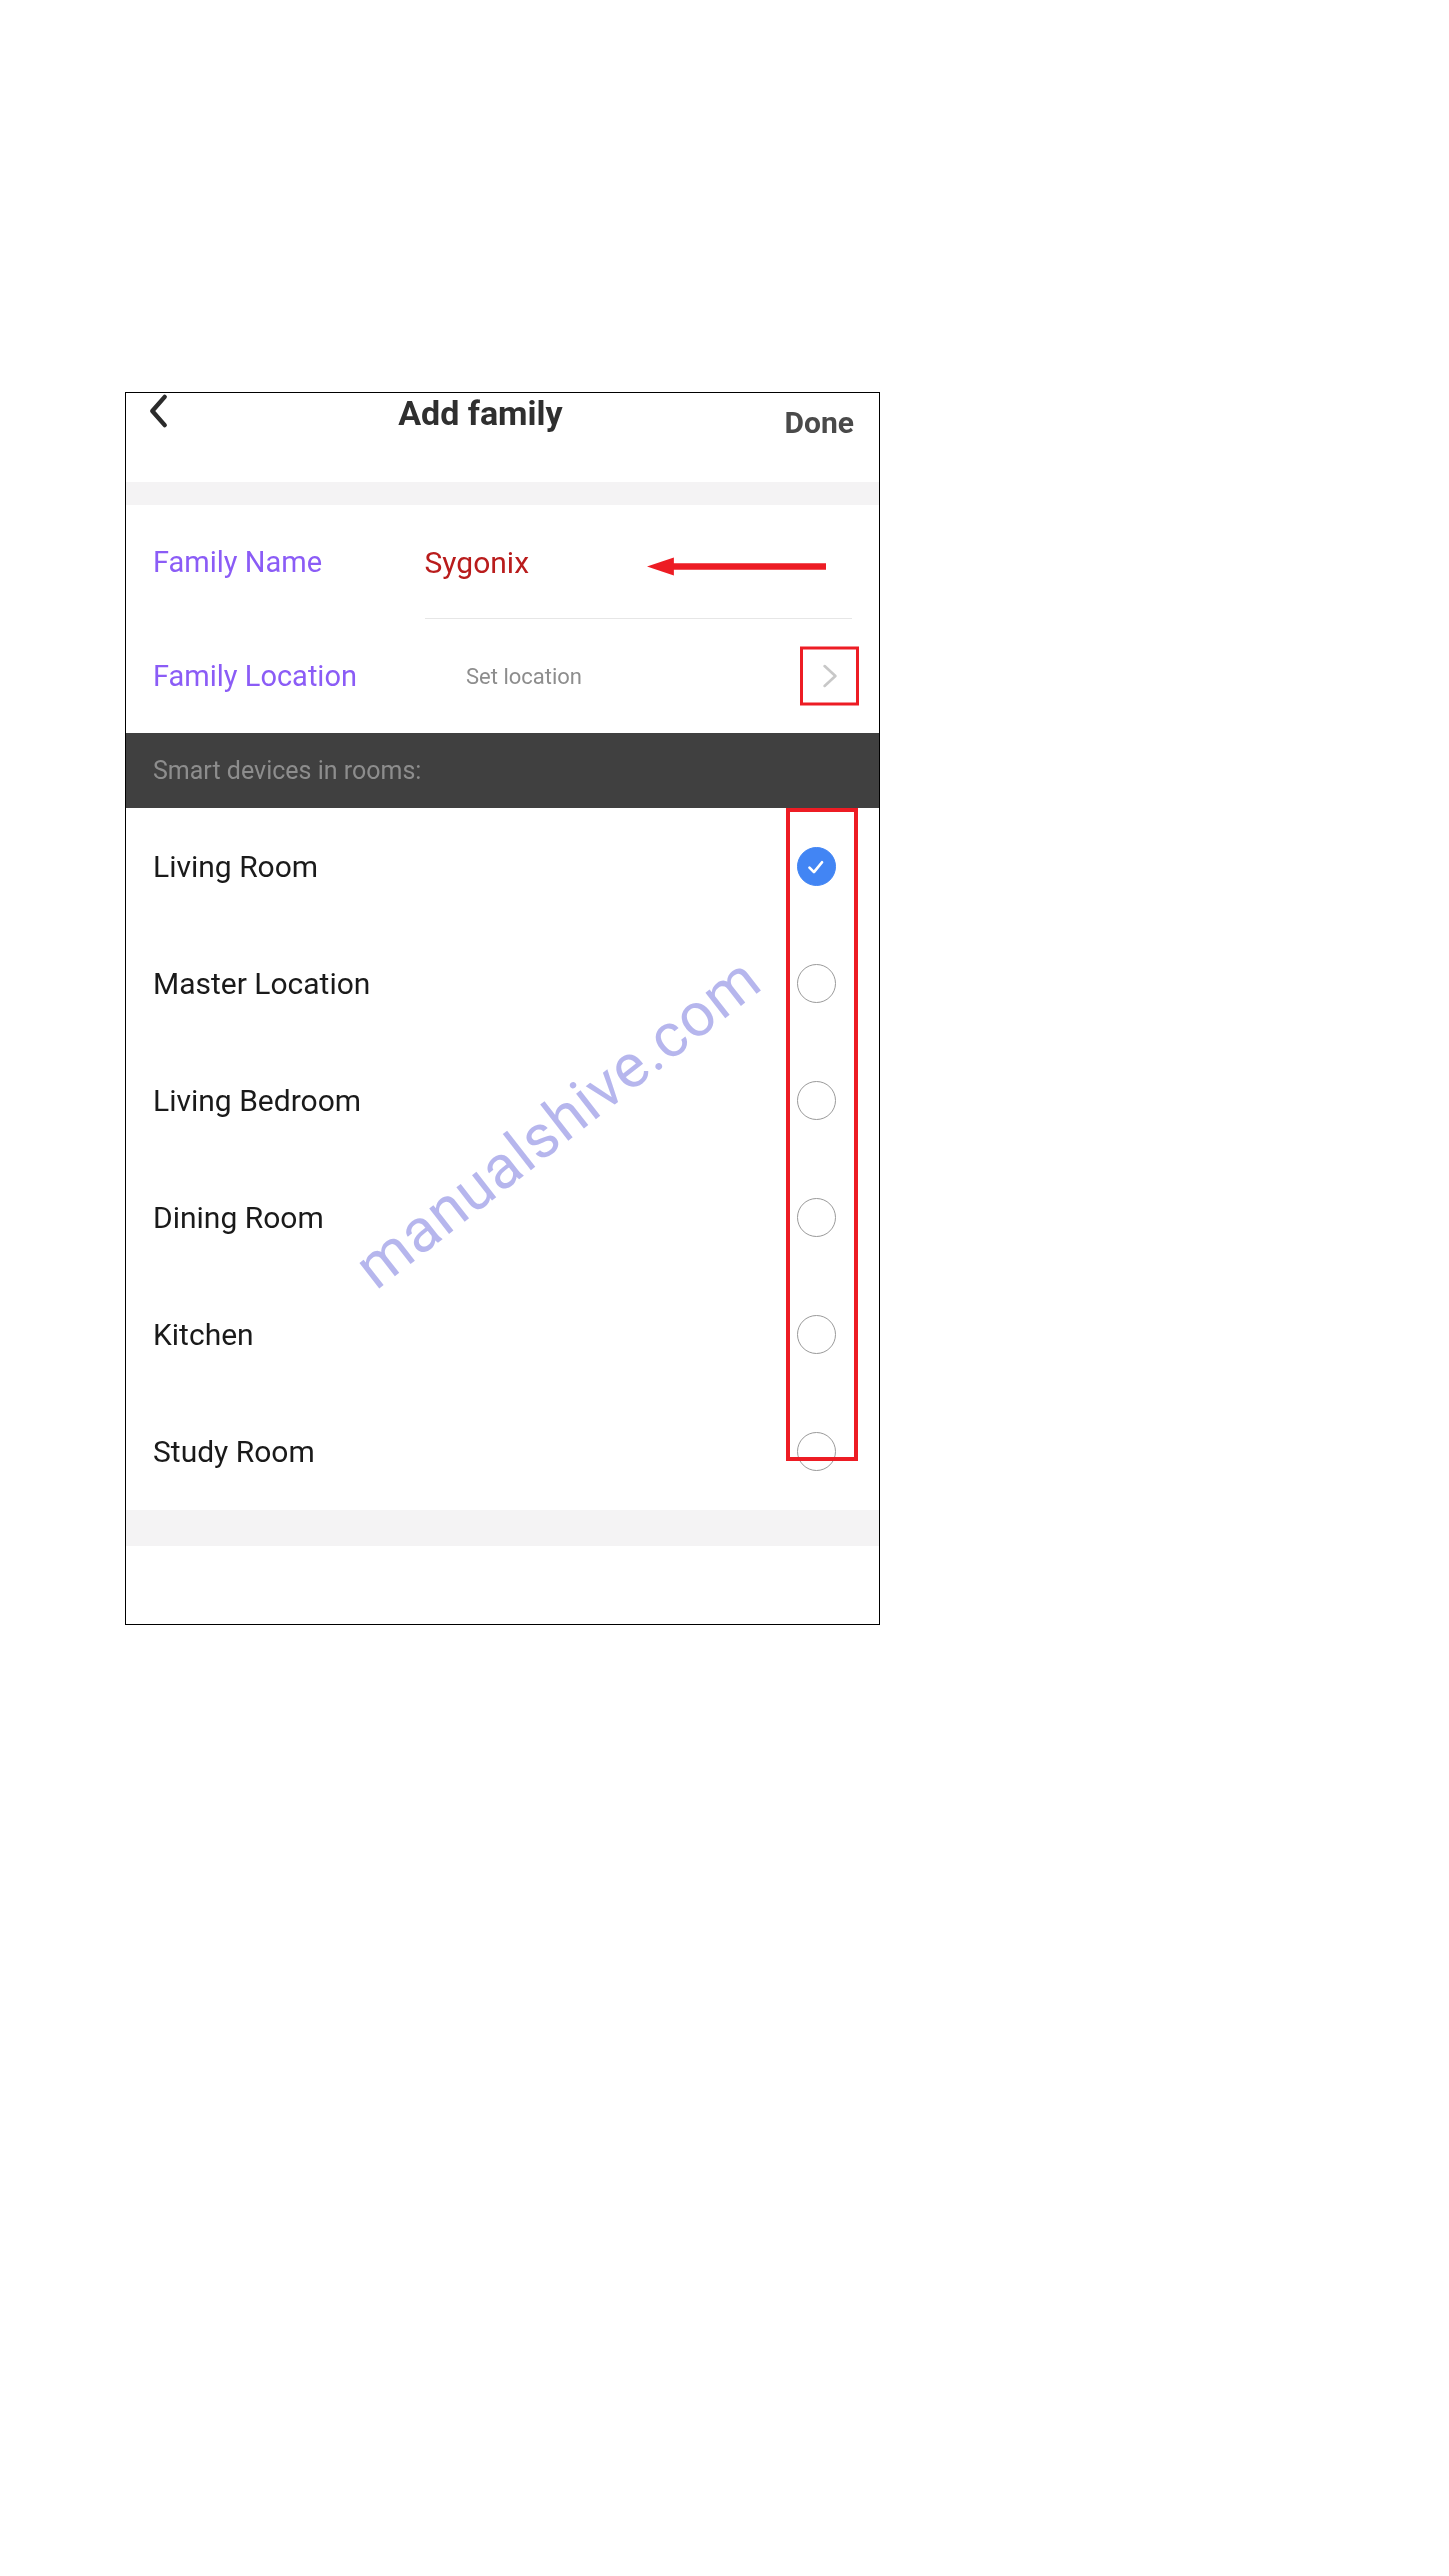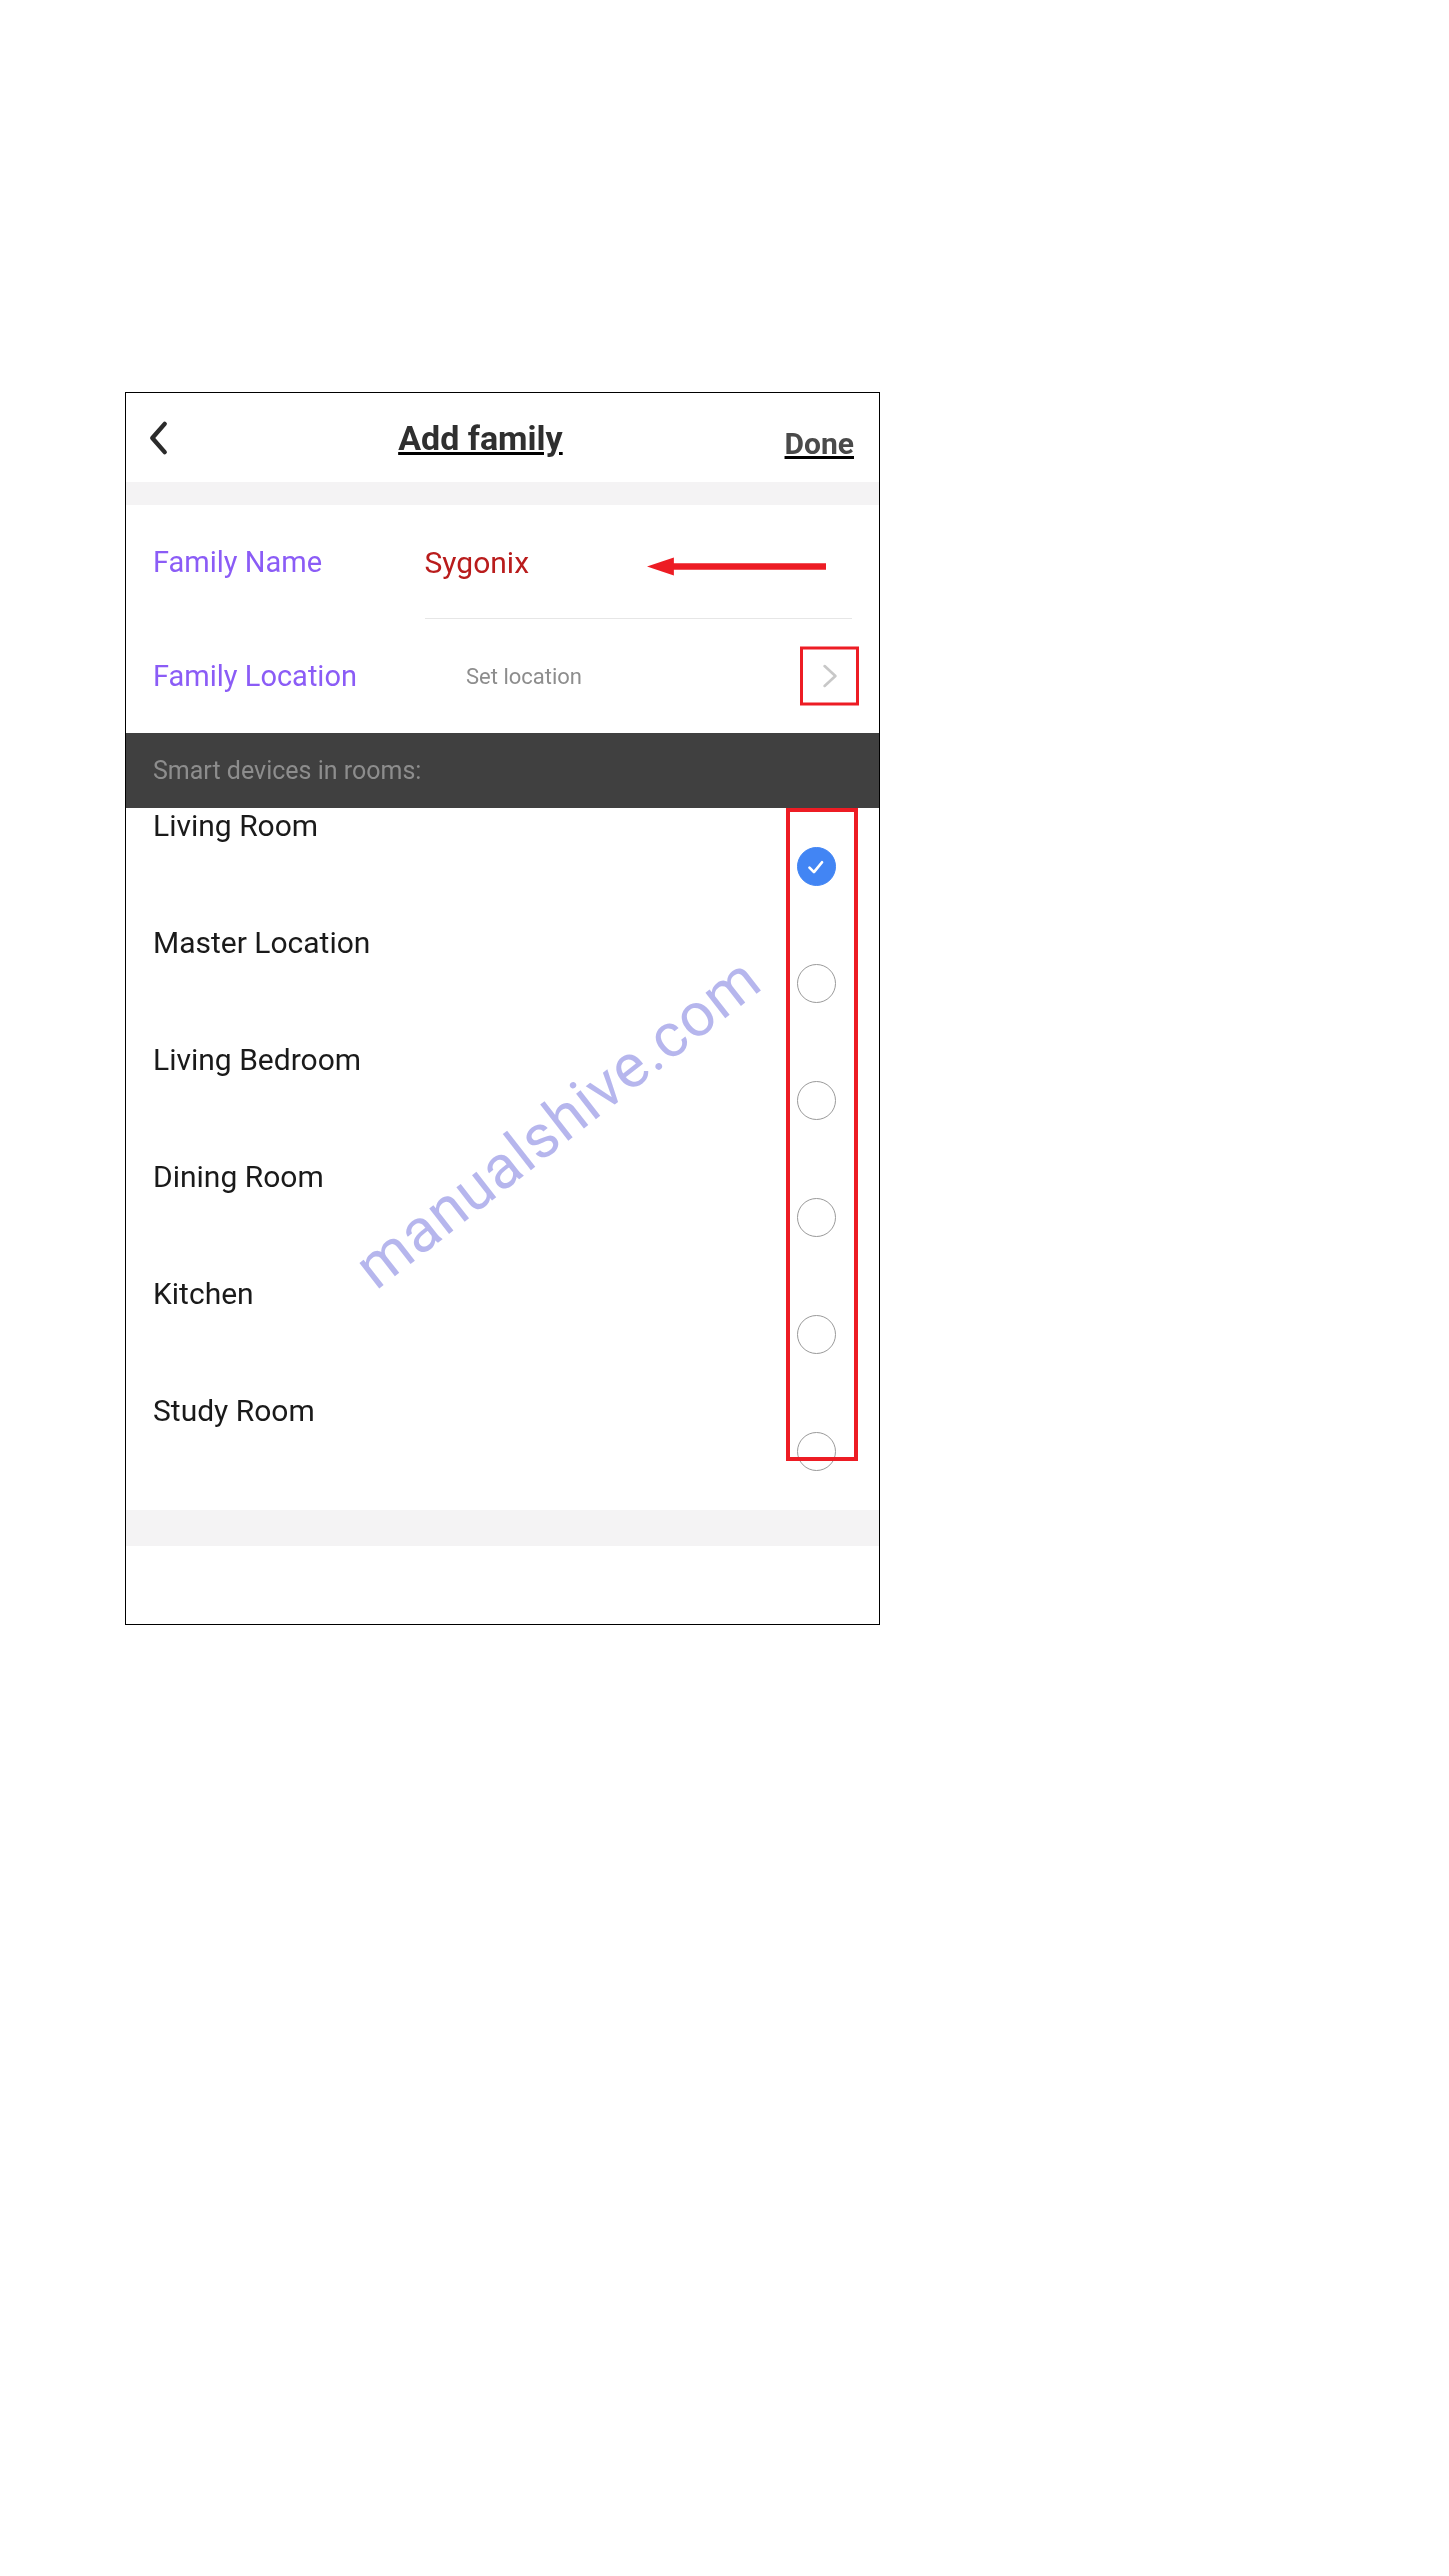--- a/index.html
+++ b/index.html
@@ -19,24 +19,22 @@
     border: 1.8px solid #000;
     background: #ffffff;
     overflow: hidden;
   }
 
   
   .header {
     width: 100%;
     height: 89px;
     display: flex;
-    align-items: center;
     justify-content: space-between;
     padding: 0 25px 0 14.3px;
-    text-decoration: underline;
   }
   .back-icon { width: 36px; height: 36px; display:flex; align-items:center; justify-content:center; }
   .header-title { font-size: 34px; font-weight: 700; color: #2f2f2f; }
   .done-btn    { font-size: 30px; font-weight: 700; color: #4a4a4a; margin-top: 12px; }
 
   
   .grey-gap { height: 23px; background: #f4f3f4; }
 
   
   .form-row {
@@ -74,20 +72,21 @@
     background: #404040;
     padding: 23px 27px;
     font-size: 25px;
     color: #8d8d8d;
   }
 
   
   .room-list { position: relative; }
   .room-row {
     display: flex;
+    align-items: center;
     height: 117px;
     padding: 0 27px;
   }
   .room-name { font-size: 30px; color: #1a1a1a; flex: 1; }
   .check-cell { width: 72px; display:flex; align-items:center; justify-content:center; }
 
   .chk-circle {
     width: 39px; height: 39px;
     border-radius: 50%;
     border: 1.8px solid #9a9a9a;

